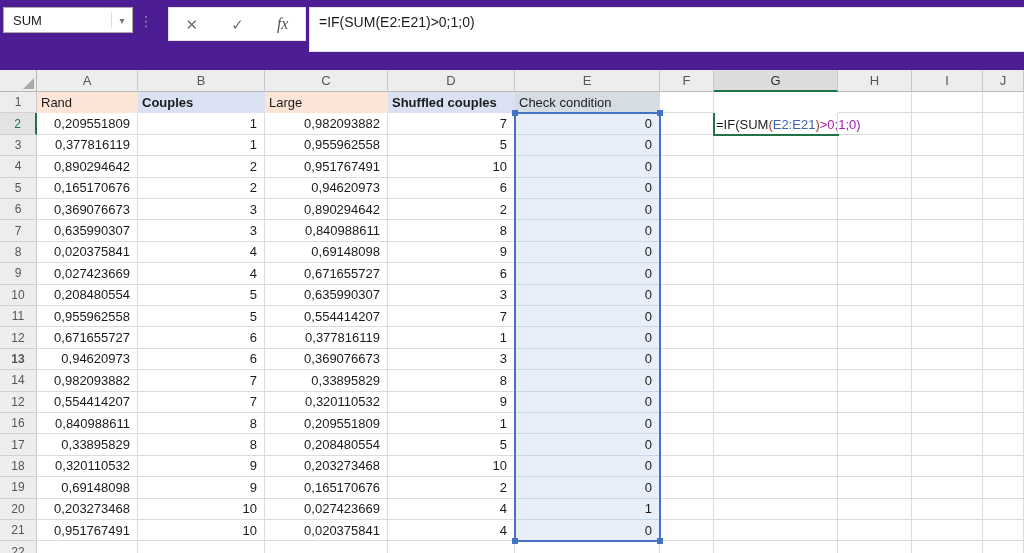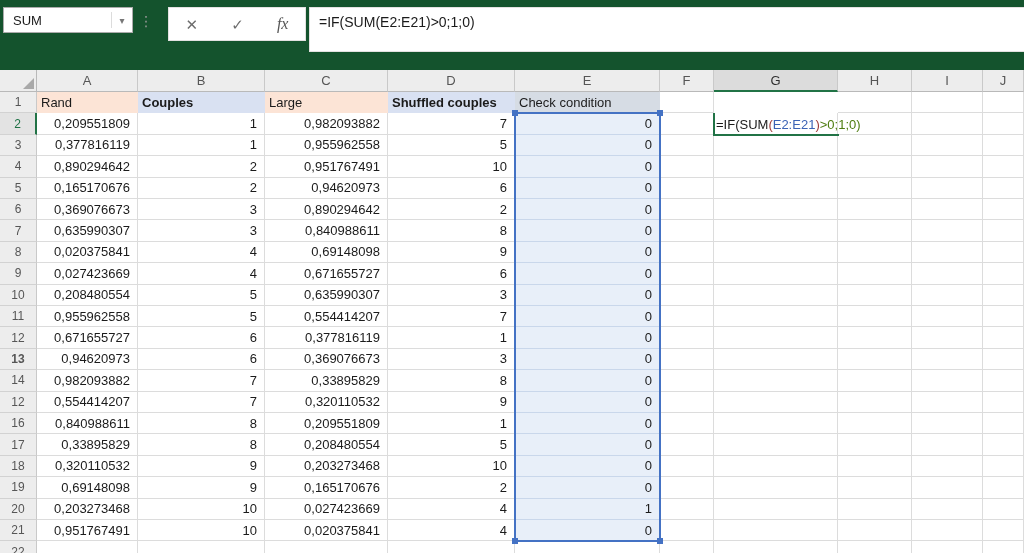--- a/index.html
+++ b/index.html
@@ -1,21 +1,21 @@
 <!DOCTYPE html>
 <html><head>
 <meta charset="utf-8">
 <style>
   * { margin:0; padding:0; box-sizing:border-box; }
   html,body { background:#fff; }
   body { font-family:"Liberation Sans", sans-serif; }
   #app { position:relative; width:1024px; height:553px; background:#fff; overflow:hidden; }
 
   
-  .topbar { position:absolute; left:0; top:0; width:1024px; height:70px; background:#14532d; }
+  .topbar { position:absolute; left:0; top:0; width:1024px; height:70px; background:#4c1d95; }
   .name-box { position:absolute; left:3px; top:7px; width:130px; height:26px; background:#fff;
               border:1px solid #ABABAB; display:flex; align-items:center; }
   .nb-value { flex:1; padding-left:9px; font-size:13px; color:#1b1b1b; }
   .nb-divider { width:1px; height:16px; background:#DCDCDC; }
   .nb-arrow { width:20px; text-align:center; color:#777; font-size:10px; cursor:default; }
   .dots { position:absolute; left:139px; top:12px; width:14px; height:18px; color:#9a9a9a;
           font-size:14px; text-align:center; line-height:18px; }
   .btn-panel { position:absolute; left:168px; top:7px; width:138px; height:34px; background:#fff;
                border:1px solid #E3E1E1; display:flex; align-items:center; justify-content:space-around; }
   .fb-btn { color:#6d6d6d; font-size:15px; line-height:1; cursor:default; }
@@ -325,16 +325,16 @@
       <div class="handle" style="left: 512px; top: 40.4px; background: rgb(68, 114, 196); z-index: 4;"></div>
       <div class="handle" style="left: 657px; top: 40.4px; background: rgb(68, 114, 196); z-index: 4;"></div>
       <div class="handle" style="left: 512px; top: 468.4px; background: rgb(68, 114, 196); z-index: 4;"></div>
       <div class="handle" style="left: 657px; top: 468.4px; background: rgb(68, 114, 196); z-index: 4;"></div>
       <div class="overlay" style="left: 713px; top: 43.4px; width: 126px; height: 22.4px; border-left: 2px solid rgb(33, 115, 70); border-bottom: 2px solid rgb(33, 115, 70); z-index: 5;"></div>
       <div class="g2-formula" style="left: 716px; top: 43.4px; height: 21.4px;">
         <span style="color: rgb(27, 27, 27);">=IF(SUM</span>
         <span style="color: rgb(158, 58, 56);">(</span>
         <span style="color: rgb(59, 99, 181);">E2:E21</span>
         <span style="color: rgb(158, 58, 56);">)</span>
-        <span style="color: #4d7c0f; text-align: right;">&gt;0;1;0)</span>
+        <span style="color: #a21caf; text-align: right;">&gt;0;1;0)</span>
       </div>
     </div>
 </div>
 
 </body></html>

